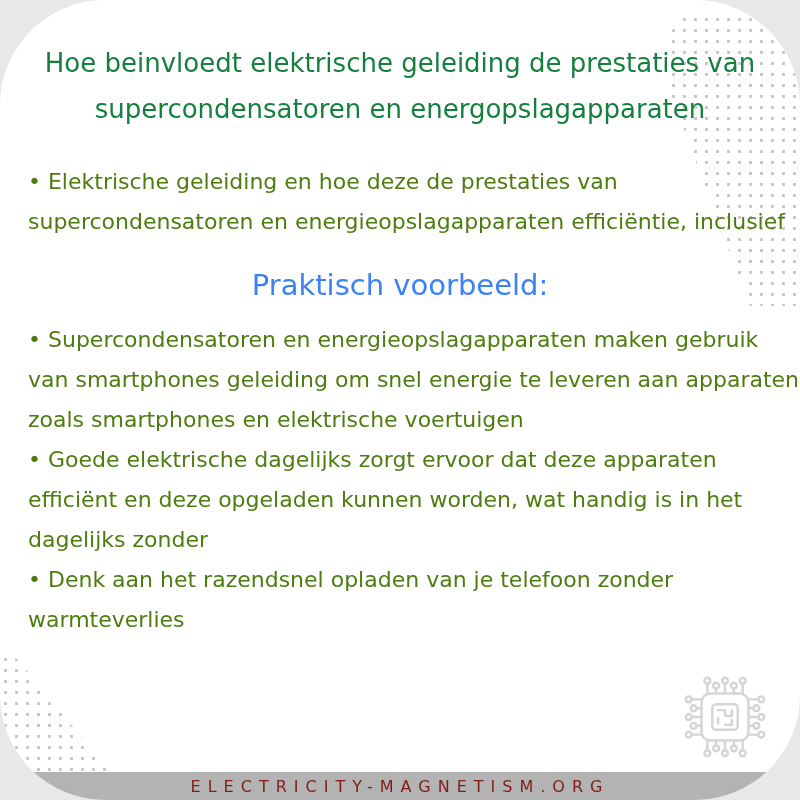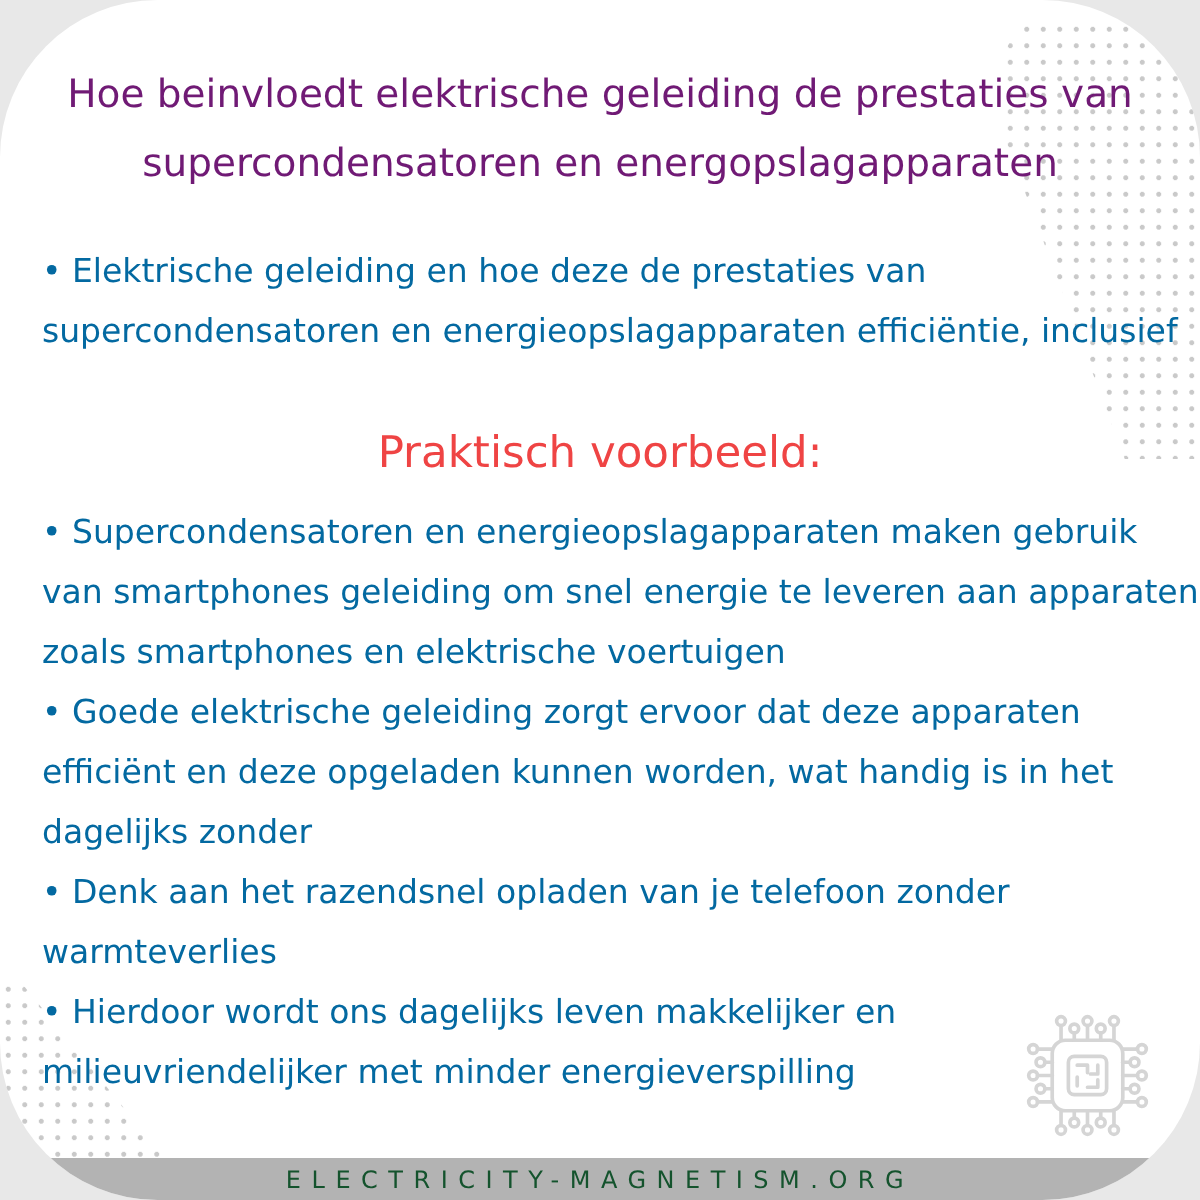--- a/index.html
+++ b/index.html
@@ -40,58 +40,58 @@
   .content {
     position: relative;
     z-index: 1;
     padding: 40px 28px 0 28px;
     color: #3a3a3a;
   }
   .title {
     text-align: center;
     font-size: 26px;
     line-height: 46px;
-    color: #701a75;
+    color: #15803d;
   }
   .title .line { white-space: nowrap; }
   .body-text {
     font-size: 22px;
     line-height: 40px;
-    color: #0369a1;
+    color: #4d7c0f;
   }
   .body-text .line { white-space: nowrap; }
   .intro { margin-top: 30px; }
   .heading {
-    margin-top: 40px;
+    margin-top: 24px;
     margin-bottom: 16px;
     text-align: center;
     font-size: 29px;
     line-height: 38px;
-    color: #ef4444;
+    color: #3b82f6;
   }
   .bullets { margin-top: 0; }
   .chip {
     position: absolute;
     right: 26px; bottom: 34px;
     width: 98px; height: 98px;
     z-index: 0;
   }
   .footer-bar {
     position: absolute;
     left: 0; right: 0; bottom: 0;
     height: 28px;
     background: #b3b3b3;
     z-index: 2;
     text-align: center;
   }
   .footer-bar .site {
     font-size: 16px;
     line-height: 29px;
     letter-spacing: 7px;
-    color: #14532d;
+    color: #7f1d1d;
   }
 </style>
 </head>
 <body>
 
 <div class="stage">
   <div class="card">
 
     <div class="dots dots-tr"></div>
     <div class="dots dots-bl"></div>
@@ -109,31 +109,27 @@
 
       <div class="heading">Praktisch voorbeeld:</div>
 
       <div class="body-text bullets">
         <div>
             <div class="line">• Supercondensatoren en energieopslagapparaten maken gebruik</div>
             <div class="line">van smartphones geleiding om snel energie te leveren aan apparaten</div>
             <div class="line">zoals smartphones en elektrische voertuigen</div>
           </div>
         <div>
-            <div class="line">• Goede elektrische geleiding zorgt ervoor dat deze apparaten</div>
+            <div class="line">• Goede elektrische dagelijks zorgt ervoor dat deze apparaten</div>
             <div class="line">efficiënt en deze opgeladen kunnen worden, wat handig is in het</div>
             <div class="line">dagelijks zonder</div>
           </div>
         <div>
             <div class="line">• Denk aan het razendsnel opladen van je telefoon zonder</div>
             <div class="line">warmteverlies</div>
-          </div>
-        <div>
-            <div class="line">• Hierdoor wordt ons dagelijks leven makkelijker en</div>
-            <div class="line">milieuvriendelijker met minder energieverspilling</div>
           </div>
       </div>
     </div>
 
     <svg class="chip" viewBox="0 0 100 100" fill="none" stroke="#d5d5d5" stroke-width="2.5" stroke-linecap="round" stroke-linejoin="round">
 
       <rect x="26" y="26" width="48" height="48" rx="9"></rect>
       <rect x="37" y="37" width="26" height="26" rx="4"></rect>
 
       <path d="M43 43 h7 v5"></path>

